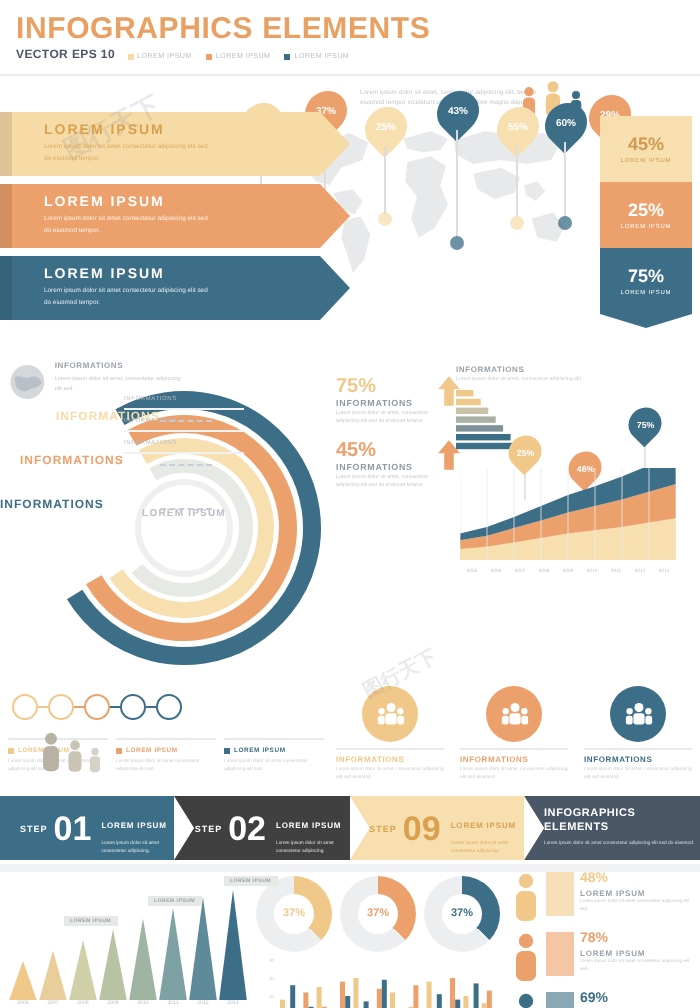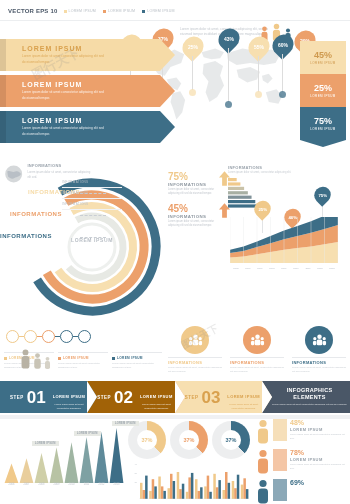--- a/index.html
+++ b/index.html
@@ -109,30 +109,30 @@
 
   .people-grp{position:absolute;left:20px;top:22px;display:flex;align-items:flex-end;gap:2px;}
   .circ-people{position:absolute;left:168px;top:0px;width:178px;display:flex;gap:8px;}
   .cp{flex:1;}
   .cp .cc{width:28px;height:28px;border-radius:50%;margin:0 auto;display:flex;align-items:center;justify-content:center;}
   .cp .ct{font-size:4px;font-weight:bold;letter-spacing:.3px;margin-top:3px;border-top:1px solid #e7e9ec;padding-top:2px;}
   .cp .cd{font-size:2.4px;color:#c6cbd1;line-height:1.7;margin-top:1px;}
 
   
   .steps{position:relative;height:34px;display:flex;}
-  .step{position:relative;flex:1;display:flex;align-items:center;padding-left:10px;height:32px;text-align:center;}
+  .step{position:relative;flex:1;display:flex;align-items:center;padding-left:10px;height:32px;}
   .step .chev{position:absolute;right:-10px;top:0;width:0;height:0;border-top:16px solid transparent;border-bottom:16px solid transparent;z-index:3;}
   .step .notch{position:absolute;left:0;top:0;width:0;height:0;border-top:16px solid transparent;border-bottom:16px solid transparent;border-left:10px solid #fff;z-index:4;}
   .step .sw{font-size:4.5px;font-weight:bold;letter-spacing:.5px;}
   .step .sn{font-size:17px;font-weight:bold;line-height:1;margin-left:3px;}
   .step .sx{margin-left:5px;}
   .step .sx .t{font-size:4px;font-weight:bold;letter-spacing:.4px;}
   .step .sx .d{font-size:2.4px;line-height:1.6;margin-top:1px;opacity:.85;}
   .s1{background:#3d6e87;color:#fff;} .s1 .chev{border-left:10px solid #3d6e87;}
-  .s2{background:#a16207;color:#fff;} .s2 .chev{border-left:10px solid #eca06b;}
+  .s2{background:#404040;color:#fff;} .s2 .chev{border-left:10px solid #eca06b;}
   .s3{background:#f7dfb0;color:#d9a14e;} .s3 .chev{border-left:10px solid #f7dfb0;}
   .s4{background:#4a5767;color:#fff;flex:0 0 88px;}
   .s4 .t{font-size:5.5px;font-weight:bold;letter-spacing:.3px;line-height:1.3;}
   .s4 .d{font-size:2.4px;line-height:1.6;margin-top:2px;opacity:.8;}
   .step-shadow{height:4px;background:#f0f1f3;}
 
   
   .sec5{position:relative;height:95px;}
   .tri-chart{position:absolute;left:4px;top:2px;width:120px;height:62px;}
   .tri-years{position:absolute;left:4px;top:64px;width:120px;display:flex;}
@@ -157,20 +157,21 @@
 
   .watermark{position:absolute;pointer-events:none;color:rgba(140,140,140,.18);
     font-size:13px;font-weight:bold;transform:rotate(-28deg);}
 </style>
 </head>
 <body>
 
 <div class="page">
 
   <div class="header">
+    <h1>INFOGRAPHICS ELEMENTS</h1>
     <div class="subrow">
       <span class="eps">VECTOR EPS 10</span>
       <span class="hdr-legend" id="hdrLegend">
           <span class="li">
     <span class="sq" style="background:#f6dba7"></span>
     <span class="tx">LOREM IPSUM</span>
   </span>
           <span class="li">
     <span class="sq" style="background:#eca06b"></span>
     <span class="tx">LOREM IPSUM</span>
@@ -552,21 +553,21 @@
     <div class="notch"></div>
     <span class="sw">STEP</span>
     <span class="sn">02</span>
     <span class="sx"><span class="t">LOREM IPSUM</span>
       <span class="d" style="display:block">Lorem ipsum dolor sit amet consectetur adipiscing.</span></span>
     <div class="chev"></div>
   </div>
       <div class="step s3">
     <div class="notch"></div>
     <span class="sw">STEP</span>
-    <span class="sn">03</span>
+    <span class="sn">09</span>
     <span class="sx"><span class="t">LOREM IPSUM</span>
       <span class="d" style="display:block">Lorem ipsum dolor sit amet consectetur adipiscing.</span></span>
     <div class="chev"></div>
   </div>
       <div class="step s4">
     <div class="notch"></div>
     <div>
           <div class="t">INFOGRAPHICS</div>
     <div class="t">ELEMENTS</div>
     <div class="d">Lorem ipsum dolor sit amet consectetur adipiscing elit sed do eiusmod.</div>

